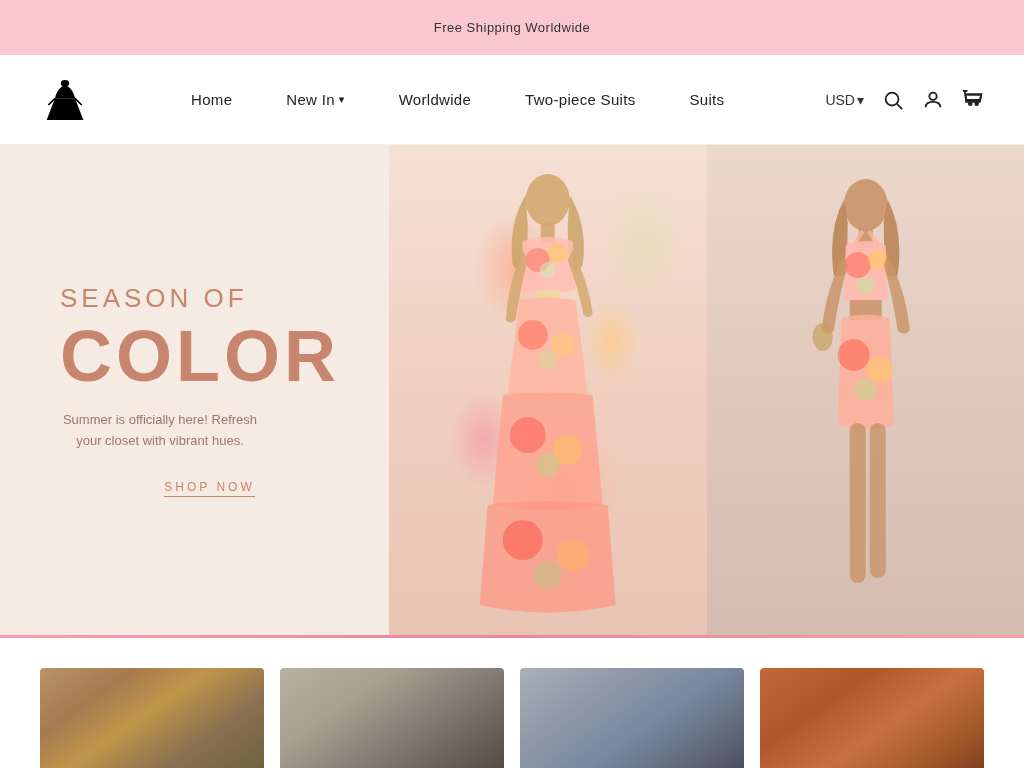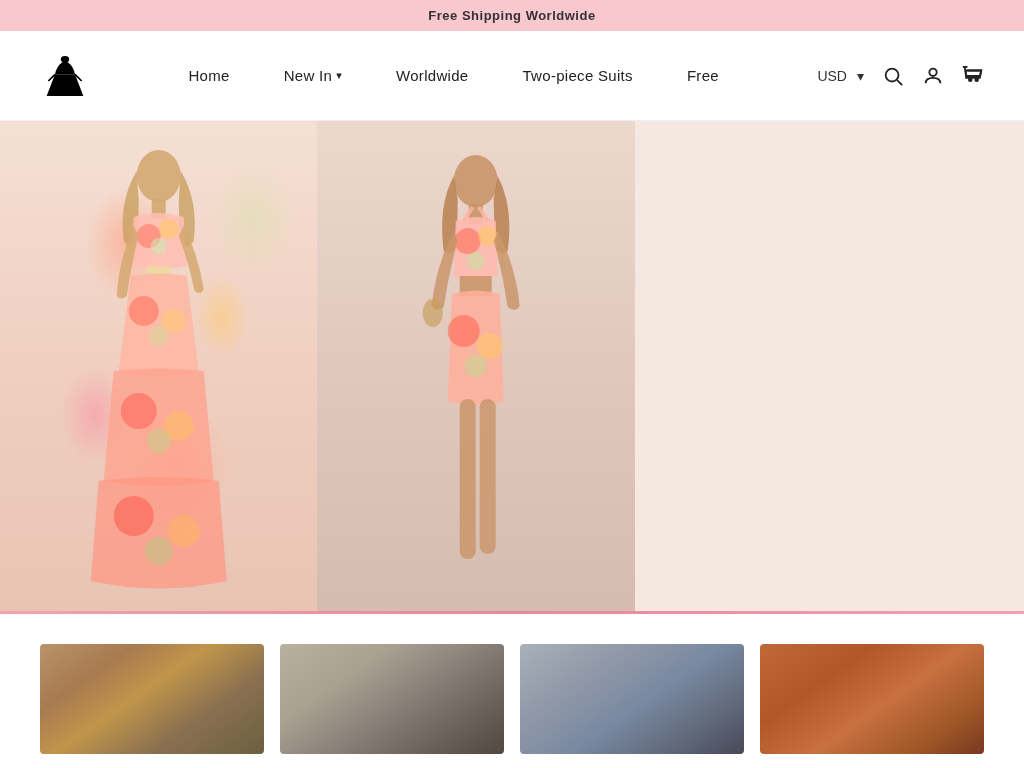--- a/index.html
+++ b/index.html
@@ -2,25 +2,24 @@
 <html><head>
   <meta charset="utf-8">
   <style>
     * { margin: 0; padding: 0; box-sizing: border-box; }
     body { font-family: Arial, sans-serif; background: #fff; width: 1024px; }
 
     
     .top-banner {
       background: #f9c8cf;
       text-align: center;
-      padding: 8px 0;
+      padding: 20px 0;
       font-size: 13px;
       color: #333;
       letter-spacing: 0.5px;
-      font-weight: bold;
     }
 
     
     header {
       display: flex;
       align-items: center;
       justify-content: space-between;
       padding: 12px 40px;
       background: #fff;
       border-bottom: 1px solid #f0f0f0;
@@ -58,21 +57,21 @@
       display: flex;
       align-items: center;
       gap: 18px;
     }
     .currency-selector {
       font-size: 14px;
       color: #333;
       cursor: pointer;
       display: flex;
       align-items: center;
-      gap: 10px;
+      gap: 2px;
     }
     .action-icon {
       cursor: pointer;
       width: 22px;
       height: 22px;
       display: flex;
       align-items: center;
       justify-content: center;
       color: #333;
       font-size: 18px;
@@ -248,21 +247,21 @@
   </a>
 
   <nav>
     <a href="#">Home</a>
     <a href="#" class="nav-new">
       <span>New In</span>
       <span style="font-size:11px;">▾</span>
     </a>
     <a href="#">Worldwide</a>
     <a href="#">Two-piece Suits</a>
-    <a href="#">Free</a>
+    <a href="#">Suits</a>
   </nav>
 
   <div class="header-actions">
     <div class="currency-selector">
       <span>USD</span>
       <span>▾</span>
     </div>
     <div class="action-icon">
       <svg viewBox="0 0 24 24">
         <circle cx="11" cy="11" r="7"></circle>
@@ -282,20 +281,26 @@
         <circle cx="9" cy="16" r="1.5" fill="#222"></circle>
         <circle cx="16" cy="16" r="1.5" fill="#222"></circle>
         <path d="M4,6 L21,6 L19.5,14 L4.5,14 Z"></path>
       </svg>
     </div>
   </div>
 </header>
 
 <section class="hero">
 
+  <div class="hero-left">
+    <div class="hero-season">SEASON OF</div>
+    <div class="hero-color">COLOR</div>
+    <p class="hero-sub">Summer is officially here! Refresh your closet with vibrant hues.</p>
+    <a href="#" class="hero-shop-now">SHOP NOW</a>
+  </div>
 
   <div class="hero-images">
 
     <div class="hero-img-left">
       <div class="floral-top-left"></div>
       <svg class="hero-person" viewBox="0 0 200 490" preserveAspectRatio="xMidYMax meet">
 
         <ellipse cx="100" cy="55" rx="22" ry="26" fill="#d4a870" opacity="0.9"></ellipse>
 
         <path d="M78,50 Q60,80 65,120 Q72,130 78,120 Q80,100 80,80" fill="#c9a060" opacity="0.8"></path>

